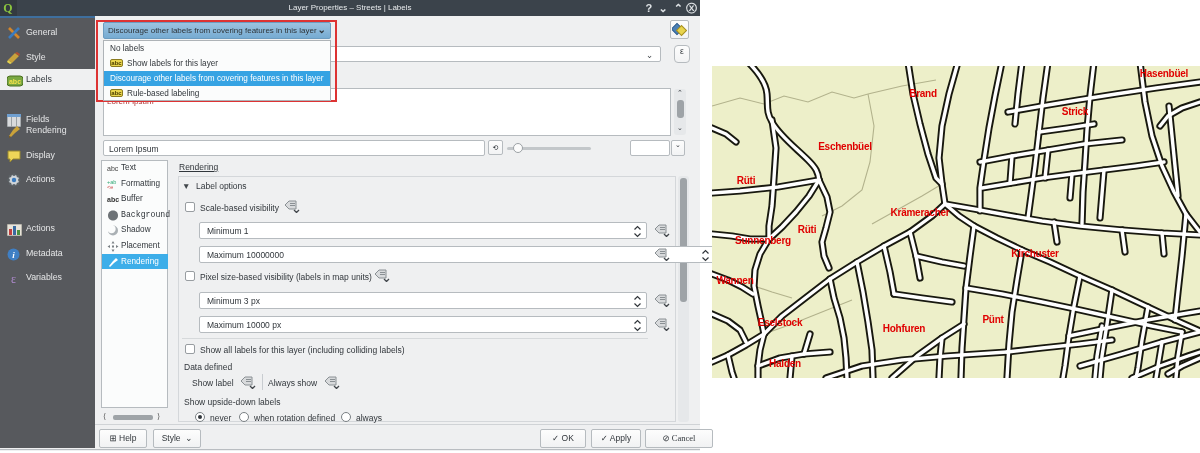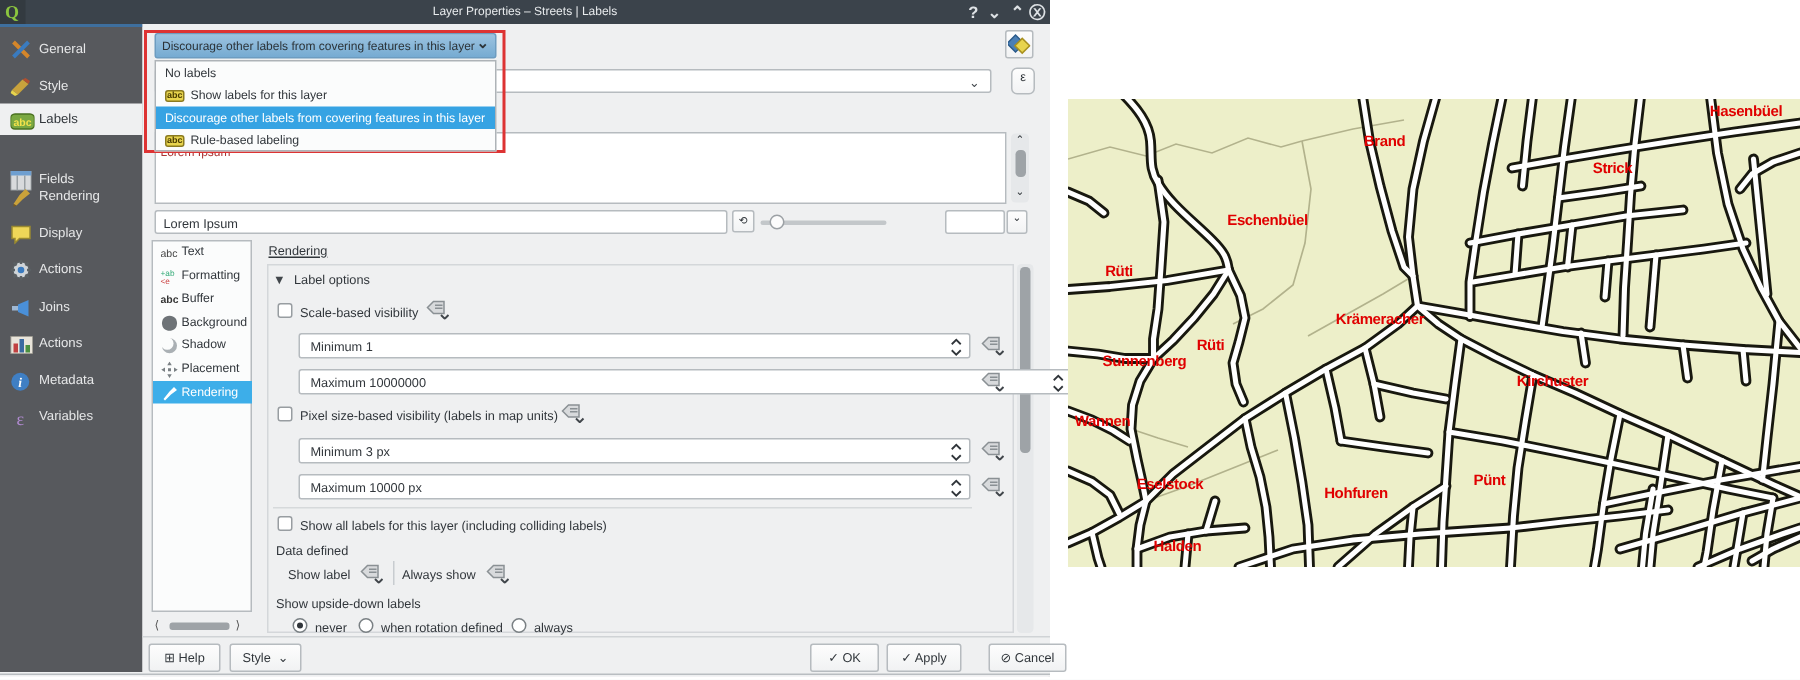--- a/index.html
+++ b/index.html
@@ -105,27 +105,20 @@
           </svg></span>
         <span class="lbl">Display</span>
       </div>
 <div class="sitem" style="top:149px;height:24px;line-height:24px;">
         <span class="ic"><svg width="14" height="14">
             <circle cx="7" cy="7" r="5.5" fill="#cfd4d8" stroke="#5a6064"></circle>
             <circle cx="7" cy="7" r="2.2" fill="#3a7bbf"></circle>
             <path d="M7,0 L7,3 M7,11 L7,14 M0,7 L3,7 M11,7 L14,7 M2,2 L4,4 M10,10 L12,12 M12,2 L10,4 M4,10 L2,12" stroke="#5a6064" stroke-width="1.6"></path>
           </svg></span>
         <span class="lbl">Actions</span>
-      </div>
-<div class="sitem" style="top:173.5px;height:24px;line-height:24px;">
-        <span class="ic"><svg width="14" height="13">
-            <path d="M12,1 L5,4 L5,9 L12,12 Z" fill="#4a90d9"></path>
-            <rect x="1" y="5" width="4" height="3" fill="#9fb8d4"></rect>
-          </svg></span>
-        <span class="lbl">Joins</span>
       </div>
 <div class="sitem" style="top:198px;height:24px;line-height:24px;">
         <span class="ic"><svg width="15" height="12">
             <rect x="0" y="0" width="15" height="12" fill="#e8e4da" stroke="#8a8880"></rect>
             <rect x="2" y="5" width="3" height="6" fill="#c04040"></rect>
             <rect x="6" y="2" width="3" height="9" fill="#3a6aa0"></rect>
             <rect x="10" y="6" width="3" height="5" fill="#4a9040"></rect>
           </svg></span>
         <span class="lbl">Actions</span>
       </div>
@@ -178,21 +171,21 @@
             </svg></span><span style="margin-left:19px;text-align:center;">Text</span></div>
 <div class="tab" style="top:15.6px;"><span class="tic"><svg width="12" height="11">
               <text x="0" y="5" font-family="Liberation Sans" font-size="5.5" fill="#3a7">+ab</text>
               <text x="0" y="10" font-family="Liberation Sans" font-size="5.5" fill="#c44">&lt;e</text>
             </svg></span><span style="margin-left:19px;">Formatting</span></div>
 <div class="tab" style="top:31.2px;"><span class="tic"><svg width="12" height="10">
               <text x="0" y="8" font-family="Liberation Sans" font-size="7" font-weight="bold" fill="#333">abc</text>
             </svg></span><span style="margin-left:19px;">Buffer</span></div>
 <div class="tab" style="top:46.8px;"><span class="tic"><svg width="12" height="11">
               <path d="M6,0.5 C9.5,0.5 11,3 11,5.5 C11,9 8.5,10.5 6,10.5 C3.5,10.5 1,9 1,5.5 C1,3 2.5,0.5 6,0.5 Z" fill="#6e7377"></path>
-            </svg></span><span style="margin-left:19px;">Background</span></div>
+            </svg></span><span style="margin-left:19px;font-family:Liberation Mono, monospace;">Background</span></div>
 <div class="tab" style="top:62.4px;"><span class="tic"><svg width="12" height="11">
               <circle cx="6" cy="5.5" r="5" fill="#aab0b4"></circle>
               <circle cx="4.5" cy="4" r="4.2" fill="#fbfcfc"></circle>
             </svg></span><span style="margin-left:19px;">Shadow</span></div>
 <div class="tab" style="top:78.0px;"><span class="tic"><svg width="12" height="11">
               <path d="M6,0 L7.5,2.5 L4.5,2.5 Z M6,11 L7.5,8.5 L4.5,8.5 Z M0.5,5.5 L3,4 L3,7 Z M11.5,5.5 L9,4 L9,7 Z" fill="#7a8084"></path>
               <rect x="5" y="4.5" width="2" height="2" fill="#7a8084"></rect>
             </svg></span><span style="margin-left:19px;">Placement</span></div>
 <div class="tab sel" style="top:93.6px;"><span class="tic"><svg width="12" height="11">
               <path d="M2,9 L6,4 L9,1 L11,3 L7,6 L3,10 Z" fill="#fff"></path>
@@ -319,21 +312,21 @@
       <div class="pitem hl" style="top:30px;"><span style="margin-left:6px;">Discourage other labels from covering features in this layer</span></div>
       <div class="pitem" style="top:45px;"><span style="margin-left:6px;"><span class="abctag">abc</span>Rule-based labeling</span></div>
     </div>
   </div>
 
   <div id="botbar" class="abs">
     <div class="bbtn" style="left:4px; width:48px;">⊞ Help</div>
     <div class="bbtn" style="left:58px; width:48px;">Style&nbsp;&nbsp;⌄</div>
     <div class="bbtn" style="left:445px; width:46px;">✓ OK</div>
     <div class="bbtn" style="left:496px; width:50px;">✓ Apply</div>
-    <div class="bbtn" style="left:564px; width:52px;">⊘ Cancel</div>
+    <div class="bbtn" style="left:550px; width:68px;font-family:Liberation Serif, serif;">⊘ Cancel</div>
   </div>
   <div id="dlgborder" class="abs"></div>
 
   <svg id="map" class="abs" style="left:712px; top:66px;" width="488" height="312" viewBox="0 0 488 312">
 <rect x="0" y="0" width="488" height="312" fill="#edefc9"></rect>
 <g stroke="#b2b28c" stroke-width="1.1" fill="none">
 <path d="M0,40 L28,32 L52,38 L72,30 L96,36 L120,26 L142,32 L156,28"></path>
 <path d="M156,28 L162,60 L158,96 L150,124 L130,140 L110,150"></path>
 <path d="M156,28 L190,20 L224,14"></path>
 <path d="M230,118 L210,130 L185,144 L160,158"></path>

